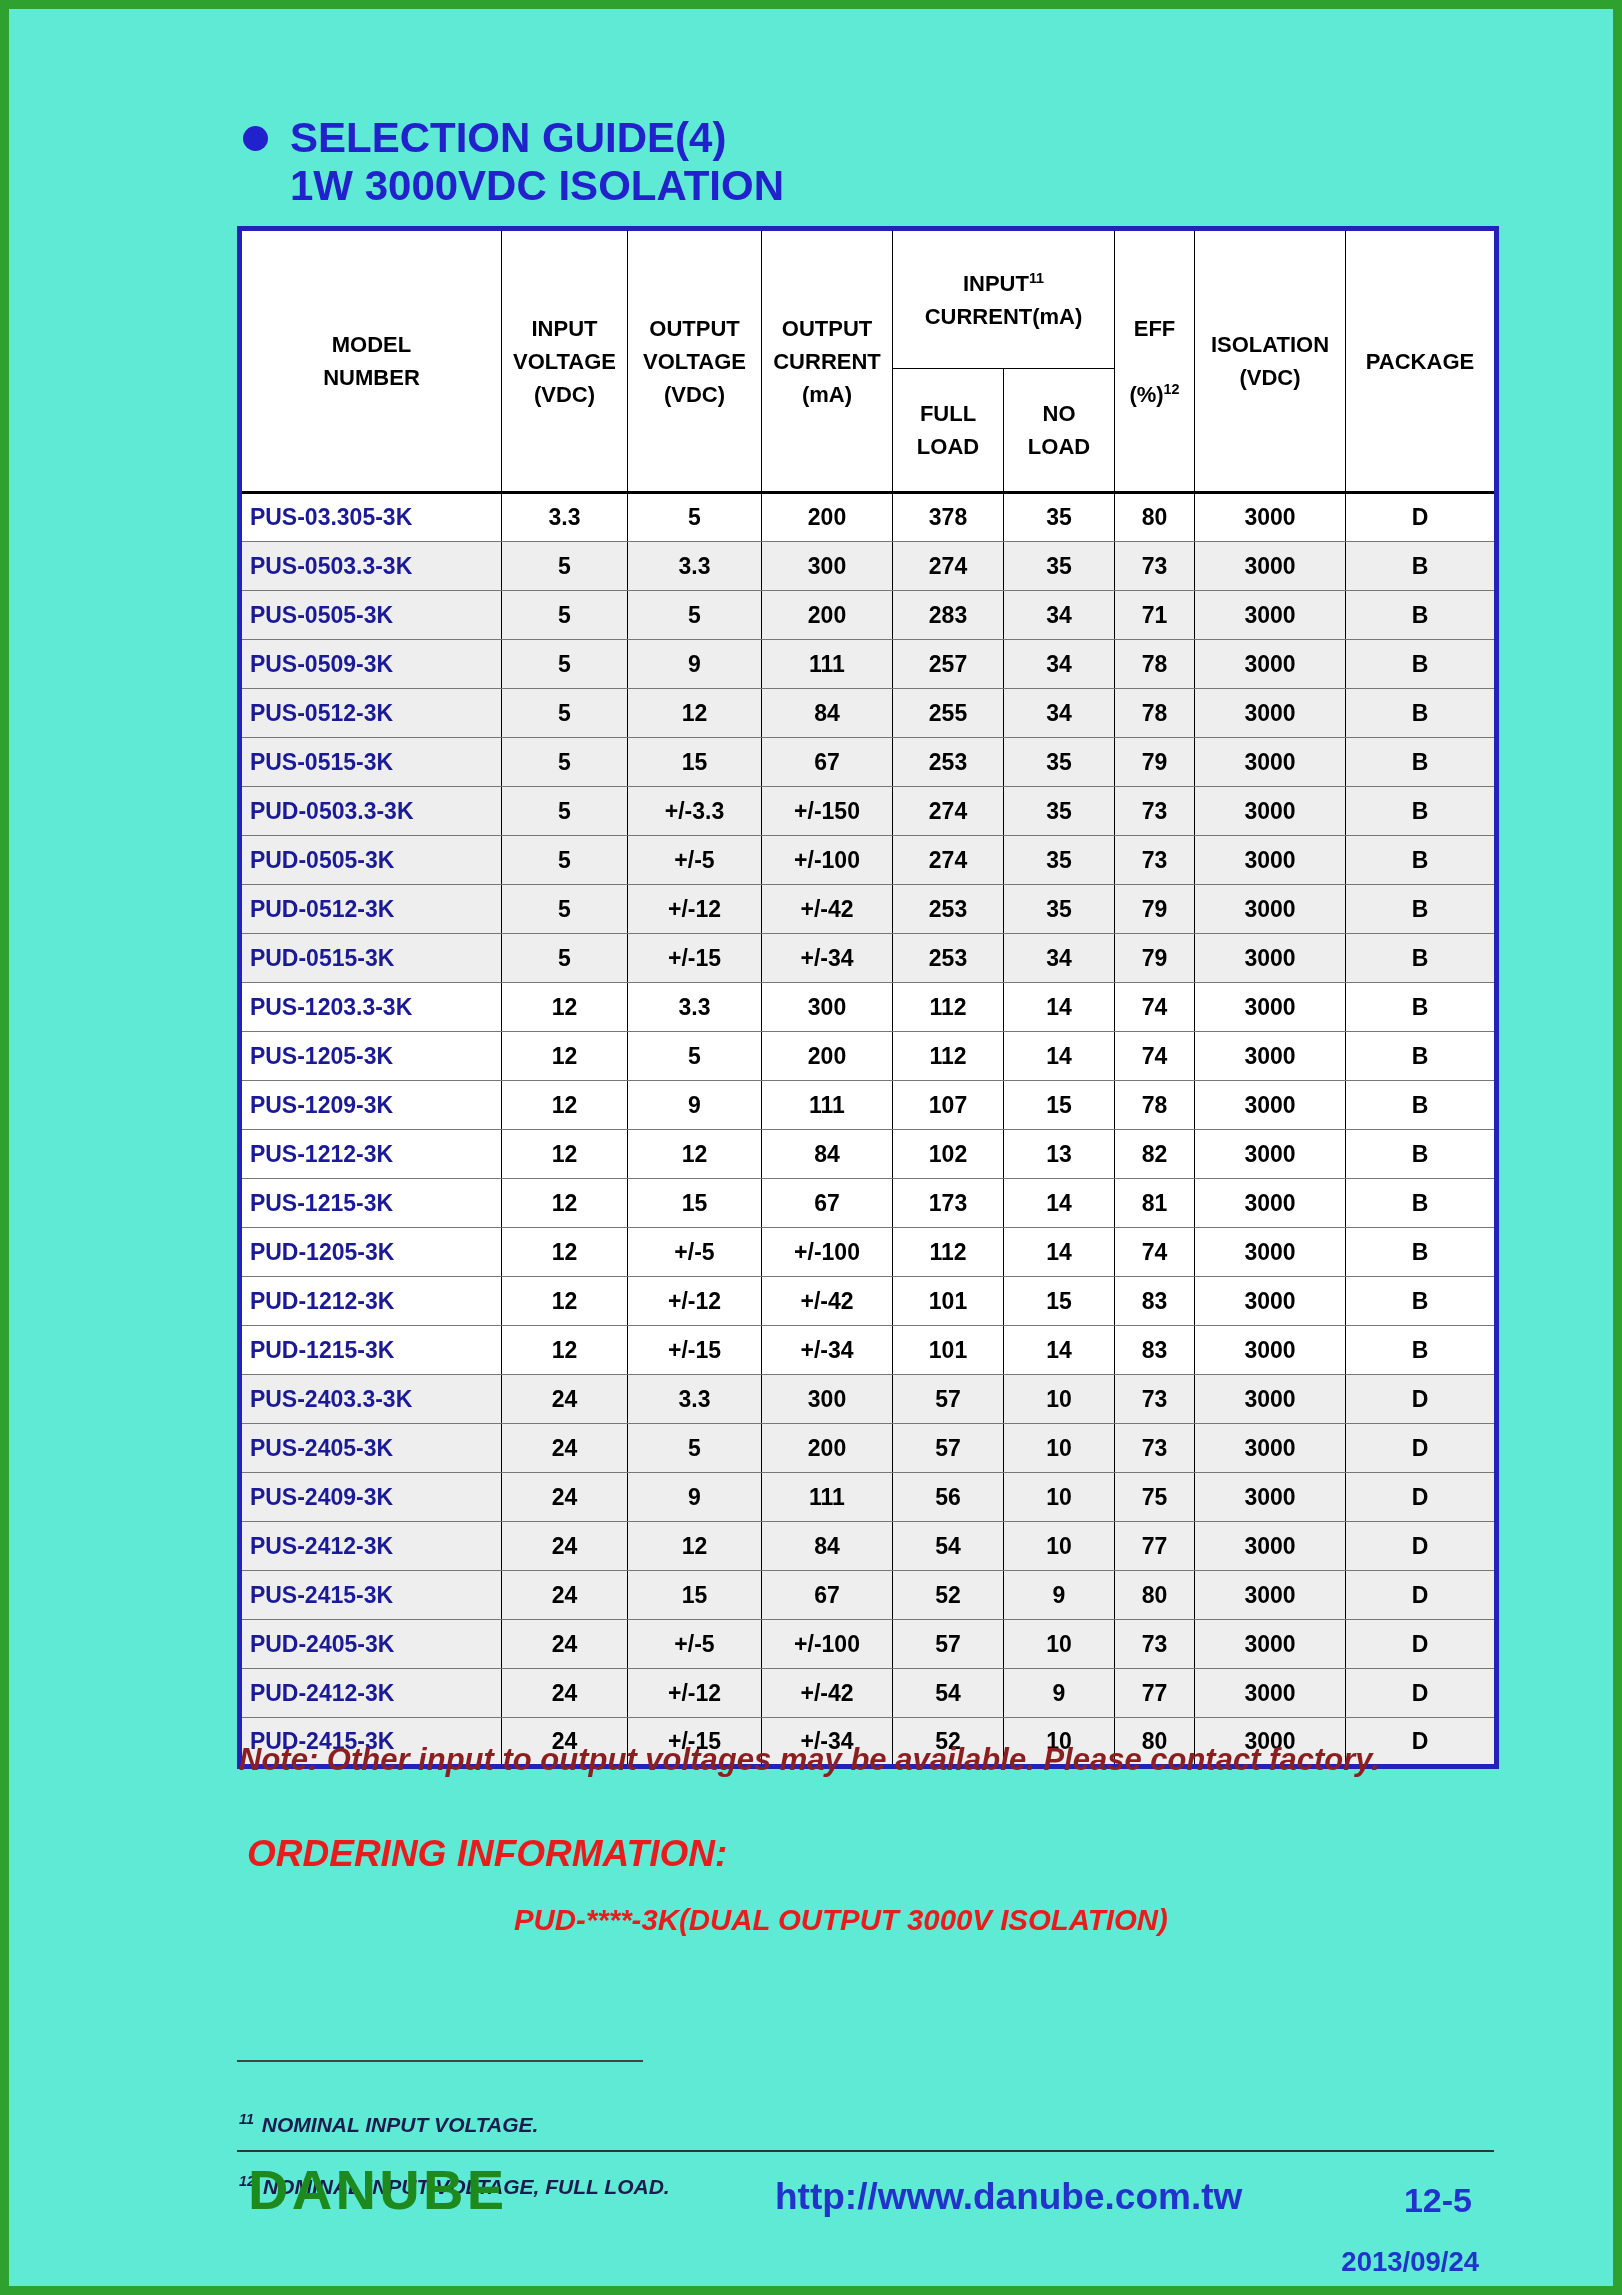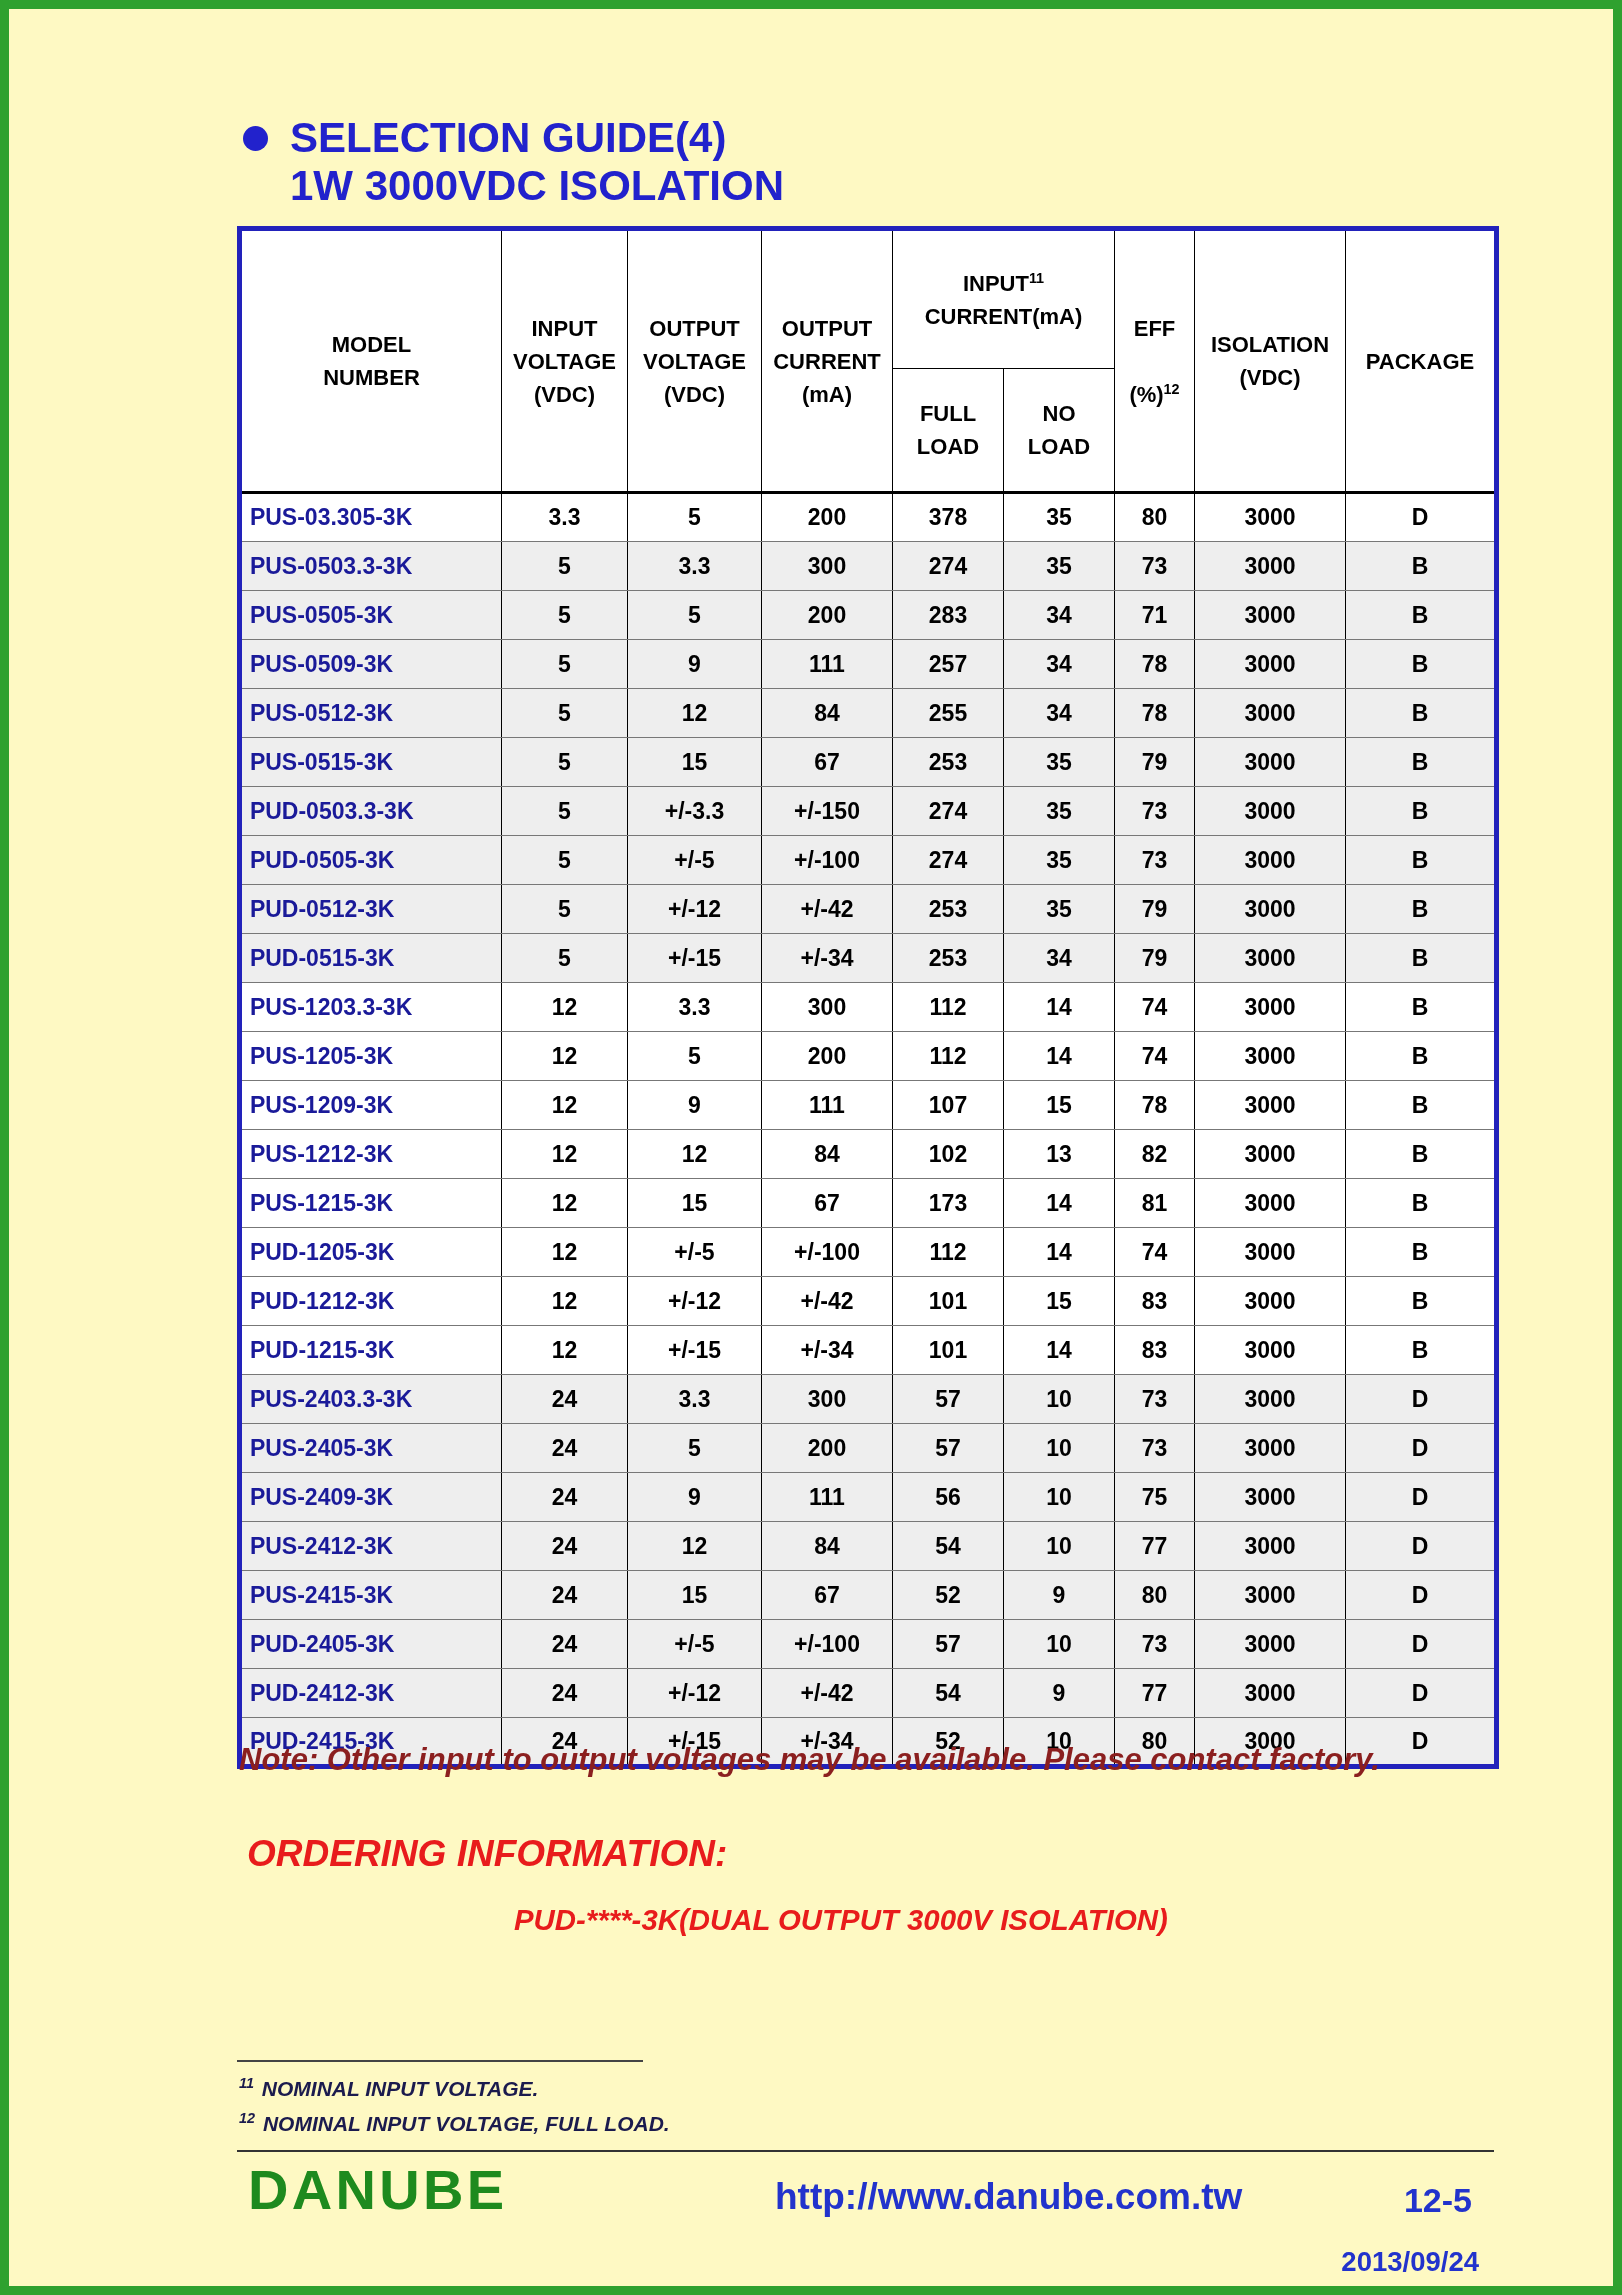--- a/index.html
+++ b/index.html
@@ -2,21 +2,21 @@
 <html style="--frame_green: #2fa12f; --title_blue: #2222cc; --table_blue: #2222bb; --model_blue: #1a1a99; --note_maroon: #8b1f1f; --red: #e81c1c; --footnote_navy: #1b1b4e; --logo_green: #1e8a1e; --footer_blue: #2233cc;font-size:10.5px"><head>
 <meta charset="utf-8">
 <style>
   html, body { margin: 0; padding: 0; background: #ffffff; }
   * { box-sizing: border-box; }
 
   .page {
     position: relative;
     width: 1622px;
     height: 2295px;
-    background: #fef9c3;
+    background: #5eead4;
     border: 9.2px solid var(--frame_green, #2fa12f);
     font-family: "Liberation Sans", sans-serif;
     overflow: hidden;
   }
 
   
   .title-block {
     position: absolute;
     left: 234px;
     top: 105px;
@@ -117,21 +117,21 @@
     border-top: 2px solid #444;
   }
   .footnotes {
     position: absolute;
     left: 230px; top: 2066px;
     font-size: 21px;
     font-weight: bold;
     font-style: italic;
     color: var(--footnote_navy, #1b1b4e);
   }
-  .footnotes .fn { margin-bottom: 9.2px; }
+  .footnotes .fn { margin-bottom: 9.2px; margin-top: 36px; }
   .footnotes sup { font-size: 14.4px; margin-right: 7.9px; }
 
   
   .footer-rule {
     position: absolute;
     left: 228px; top: 2141px;
     width: 1257px;
     border-top: 2px solid #333;
   }
   .logo {

